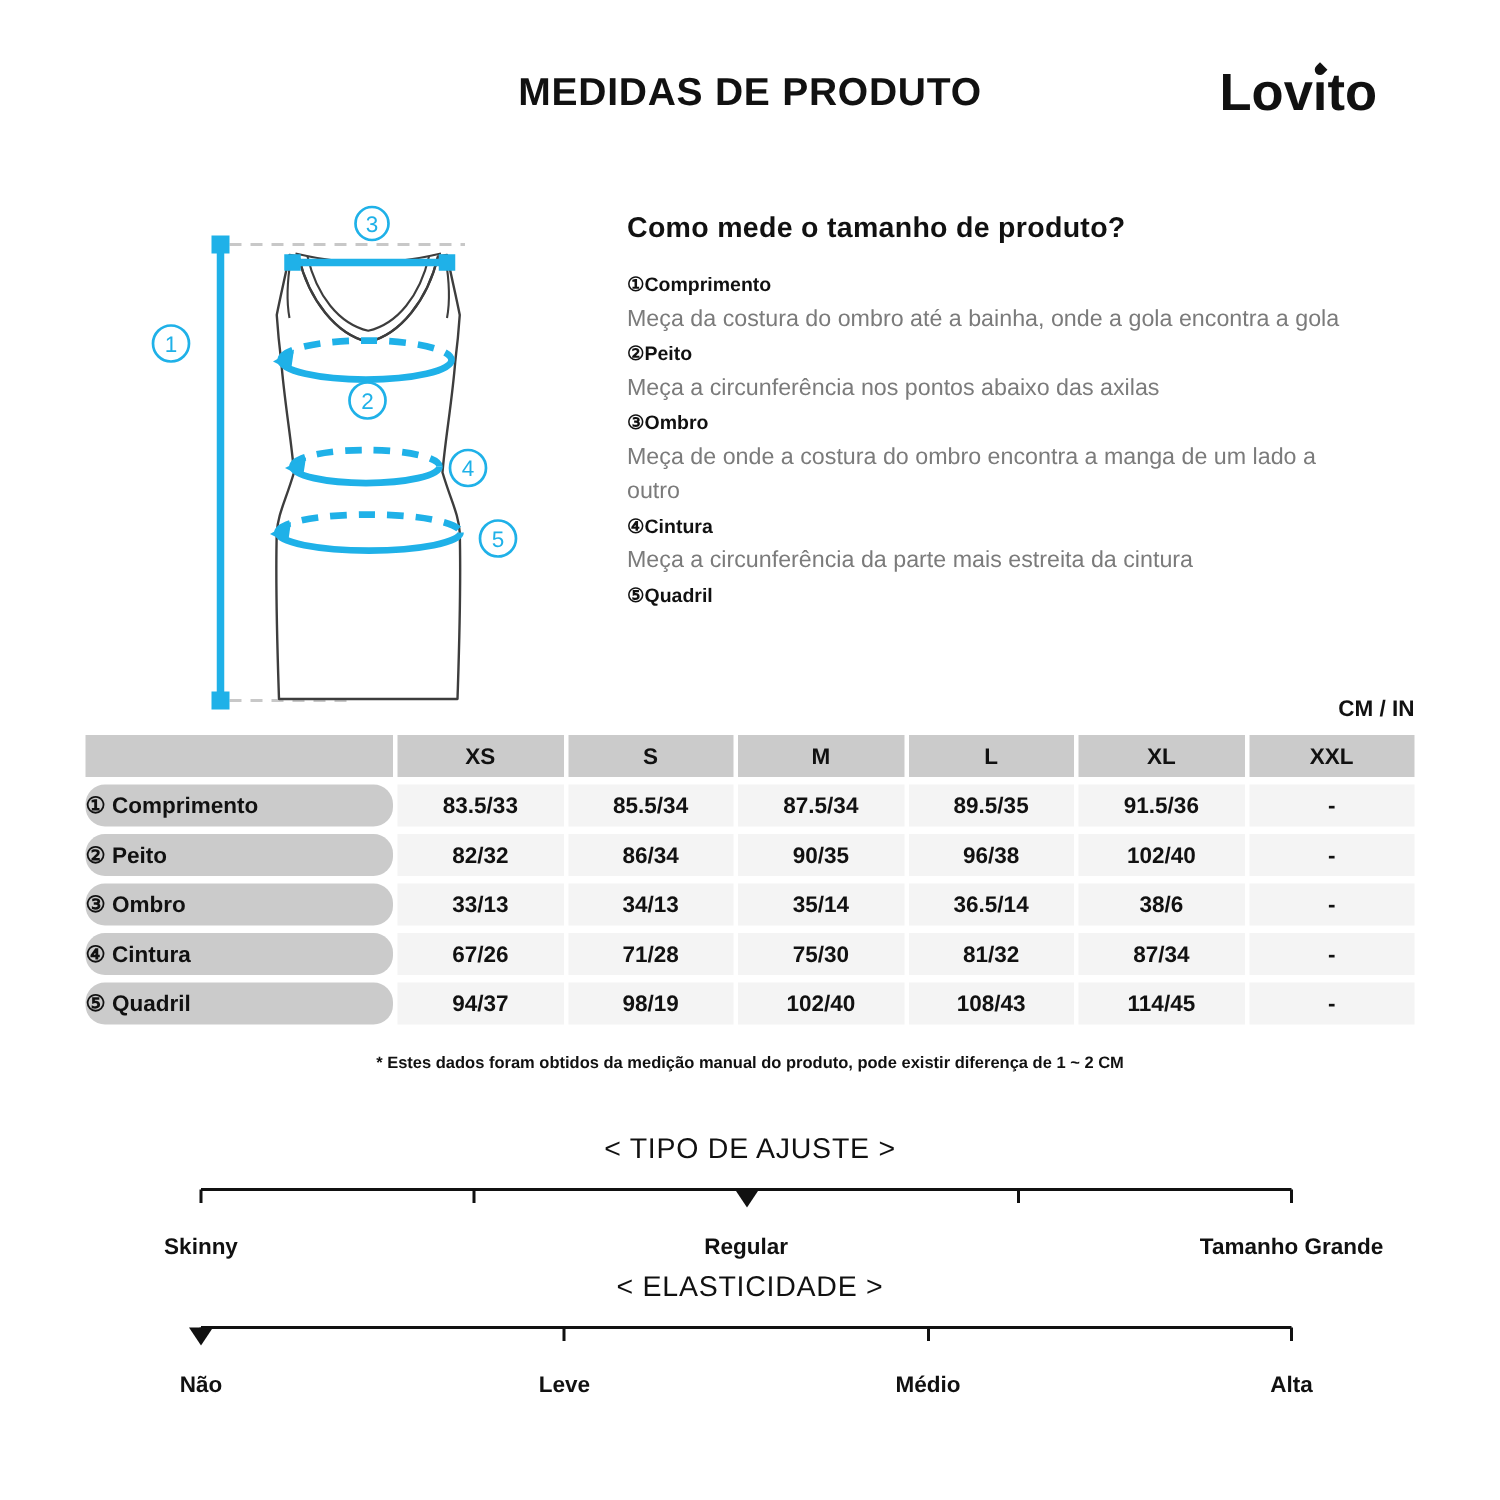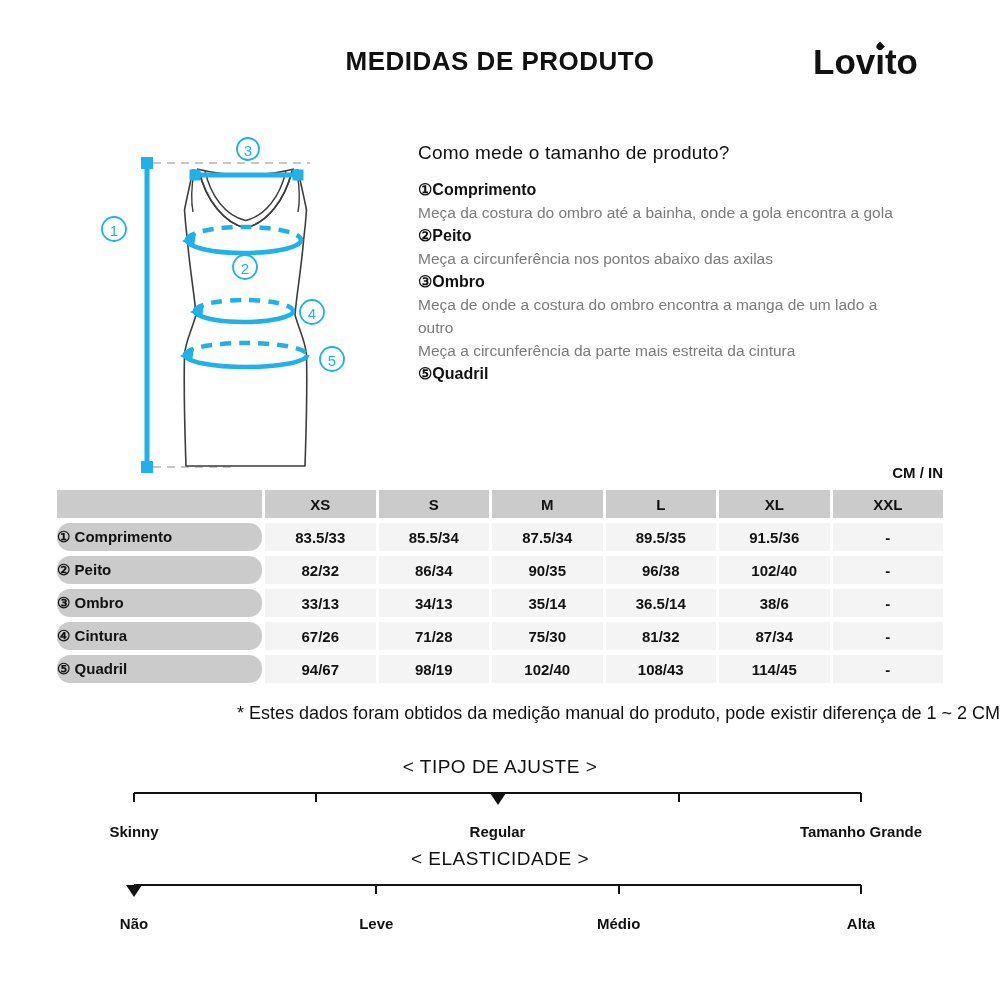--- a/index.html
+++ b/index.html
@@ -14,36 +14,36 @@
   .page-title{position:absolute; top:46px; left:0; width:100%; text-align:center;
     font-size:26px; font-weight:700; letter-spacing:0.5px;}
   .brand-logo{position:absolute; top:42px; left:813px; font-size:35px; font-weight:700; letter-spacing:0px;}
   .logo-i{position:relative; display:inline-block;}
   .logo-dot{position:absolute; left:50%; top:1px; width:7px; height:7px; background:#111;
     transform:translateX(-50%) rotate(45deg); border-radius:0 0 50% 50%;}
 
   .diagram{position:absolute; left:95px; top:135px; width:280px; height:345px;}
 
   .guide{position:absolute; left:418px; top:142px; width:500px;}
-  .guide-heading{font-size:19px; font-weight:400; margin-bottom:14px; letter-spacing:0.2px;}
-  .g-label{font-size:16px; font-weight:700; line-height:23px;}
+  .guide-heading{font-size:19px; font-weight:700; margin-bottom:14px; letter-spacing:0.2px;}
+  .g-label{font-size:13px; font-weight:700; line-height:23px;}
   .g-desc{font-size:15.5px; line-height:23px; color:var(--muted-text); max-width:492px;}
 
   .units-label{position:absolute; top:464px; right:57px; font-size:15px; font-weight:700;}
 
   .size-table{position:absolute; left:57px; top:490px; width:886px; display:grid;
     grid-template-columns:205px repeat(6,1fr); grid-auto-rows:28px; column-gap:3px; row-gap:5px;}
   .size-table > div{display:flex; align-items:center; justify-content:center;
     font-size:15px; font-weight:700;}
   .size-table .th{background:var(--table-header-bg);}
   .size-table .tl{background:var(--table-header-bg); justify-content:flex-start; border-radius:13px;}
   .size-table .td{background:var(--table-cell-bg);}
 
-  .footnote{position:absolute; top:703px; left:0; width:100%; text-align:right;
-    font-size:18px; font-weight:400;}
+  .footnote{position:absolute; top:703px; left:0; width:100%; text-align:center;
+    font-size:11px; font-weight:700;}
 
   .scale-title{position:absolute; left:0; width:100%; text-align:center;
     font-size:19px; font-weight:400; letter-spacing:0.5px;}
   .sc{position:absolute; left:134px; width:727px;}
   .sc-line{position:relative; height:2px; background:var(--line);}
   .sc-tick{position:absolute; top:1px; width:2px; height:9px; background:var(--line); transform:translateX(-50%);}
   .sc-marker{position:absolute; top:1px; width:0; height:0; border-left:8px solid transparent;
     border-right:8px solid transparent; border-top:12px solid var(--line); transform:translateX(-50%);}
   .sc-labels{position:absolute; top:31px; left:0; right:0; height:20px;}
   .sc-label{position:absolute; transform:translateX(-50%); font-size:15px; font-weight:700; white-space:nowrap;}
@@ -128,20 +128,21 @@
 
   <div class="guide">
     <div class="guide-heading">Como mede o tamanho de produto?</div>
     <div>
         <div class="g-label">①Comprimento</div>
         <div class="g-desc">Meça da costura do ombro até a bainha, onde a gola encontra a gola</div>
         <div class="g-label">②Peito</div>
         <div class="g-desc">Meça a circunferência nos pontos abaixo das axilas</div>
         <div class="g-label">③Ombro</div>
         <div class="g-desc">Meça de onde a costura do ombro encontra a manga de um lado a outro</div>
+        <div class="g-label">④Cintura</div>
         <div class="g-desc">Meça a circunferência da parte mais estreita da cintura</div>
         <div class="g-label">⑤Quadril</div>
       </div>
   </div>
 
   <div class="units-label">CM / IN</div>
 
   <div class="size-table">
       <div class="th"></div>
       <div class="th">XS</div>
@@ -172,21 +173,21 @@
       <div class="td">38/6</div>
       <div class="td">-</div>
       <div class="tl">④ Cintura</div>
       <div class="td">67/26</div>
       <div class="td">71/28</div>
       <div class="td">75/30</div>
       <div class="td">81/32</div>
       <div class="td">87/34</div>
       <div class="td">-</div>
       <div class="tl">⑤ Quadril</div>
-      <div class="td">94/67</div>
+      <div class="td">94/37</div>
       <div class="td">98/19</div>
       <div class="td">102/40</div>
       <div class="td">108/43</div>
       <div class="td">114/45</div>
       <div class="td">-</div>
     </div>
 
   <div class="footnote">* Estes dados foram obtidos da medição manual do produto, pode existir diferença de 1 ~ 2 CM</div>
 
   <div class="scale-title" style="top:756px">&lt; TIPO DE AJUSTE &gt;</div>

